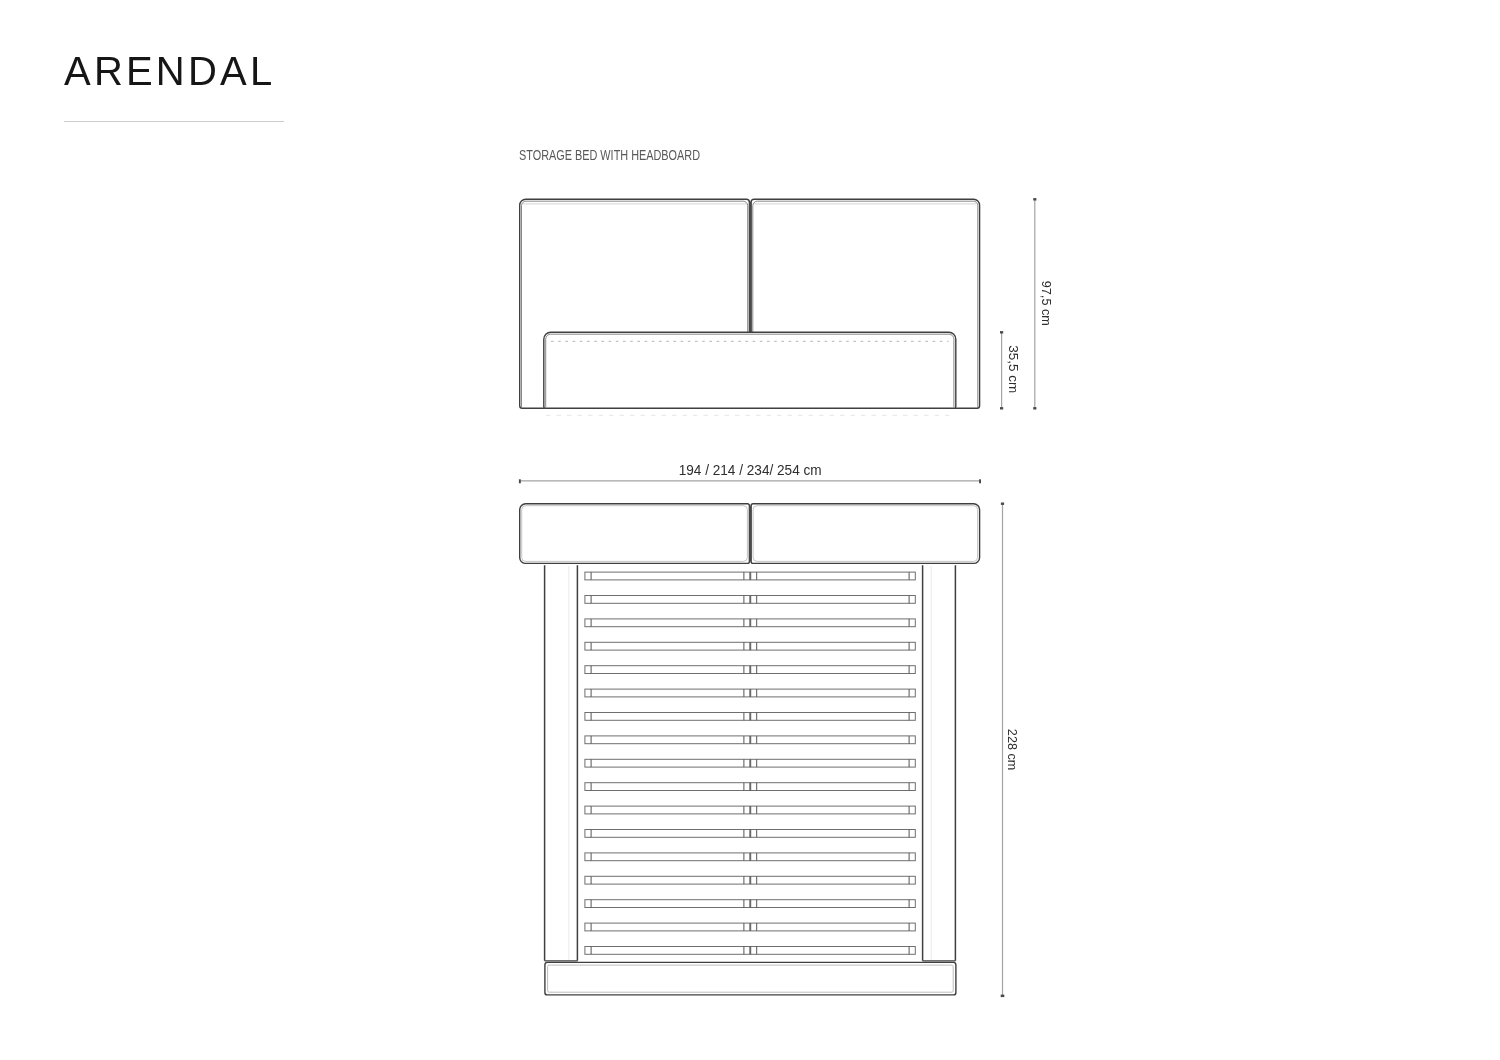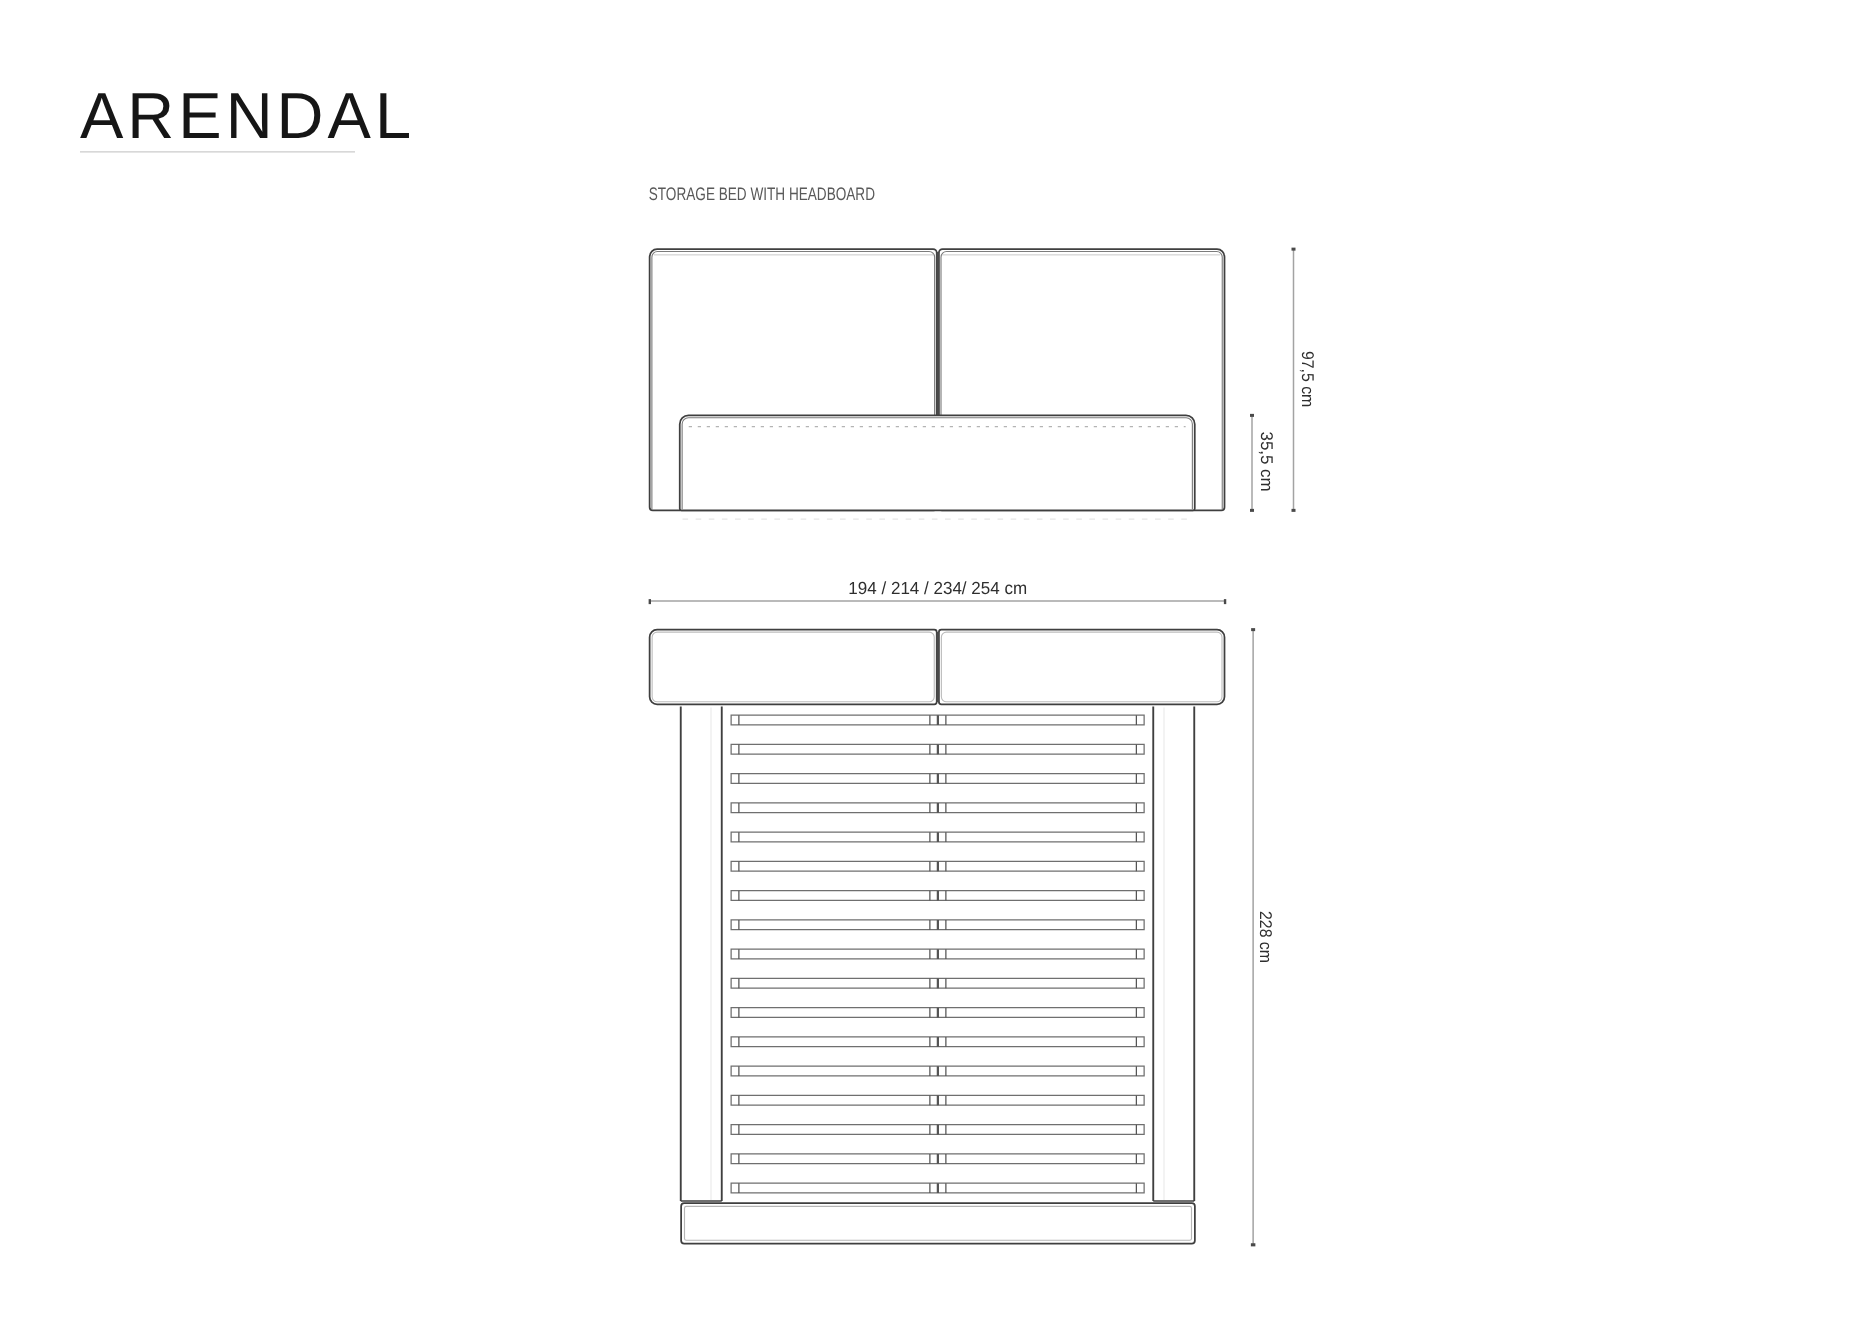--- a/index.html
+++ b/index.html
@@ -1,18 +1,18 @@
 <!DOCTYPE html>
 <html><head>
 <meta charset="utf-8">
 <style>
   html,body { margin:0; padding:0; background:#ffffff; }
   .page { position:relative; width:1500px; height:1060px; background:#ffffff;
            font-family:"Liberation Sans", sans-serif; overflow:hidden; }
-  .title { position:absolute; left:64px; top:63px; font-size:52px; letter-spacing:3.2px;
+  .title { position:absolute; left:64px; top:49px; font-size:40px; letter-spacing:3.2px;
             color:#161616; font-weight:400; }
   .rule { position:absolute; left:64px; top:120.6px; width:220px; height:1px; background:#cccccc; }
 </style>
 </head>
 <body>
 <div class="page">
   <div class="title">ARENDAL</div>
   <div class="rule"></div>
   <svg width="1500" height="1060" viewBox="0 0 1500 1060" font-family="Liberation Sans, sans-serif" style="position:absolute;left:0;top:0;filter:blur(0.3px);">
     <text x="519" y="159.9" font-size="14.5" fill="#595959" textLength="181" lengthAdjust="spacingAndGlyphs">STORAGE BED WITH HEADBOARD</text>

